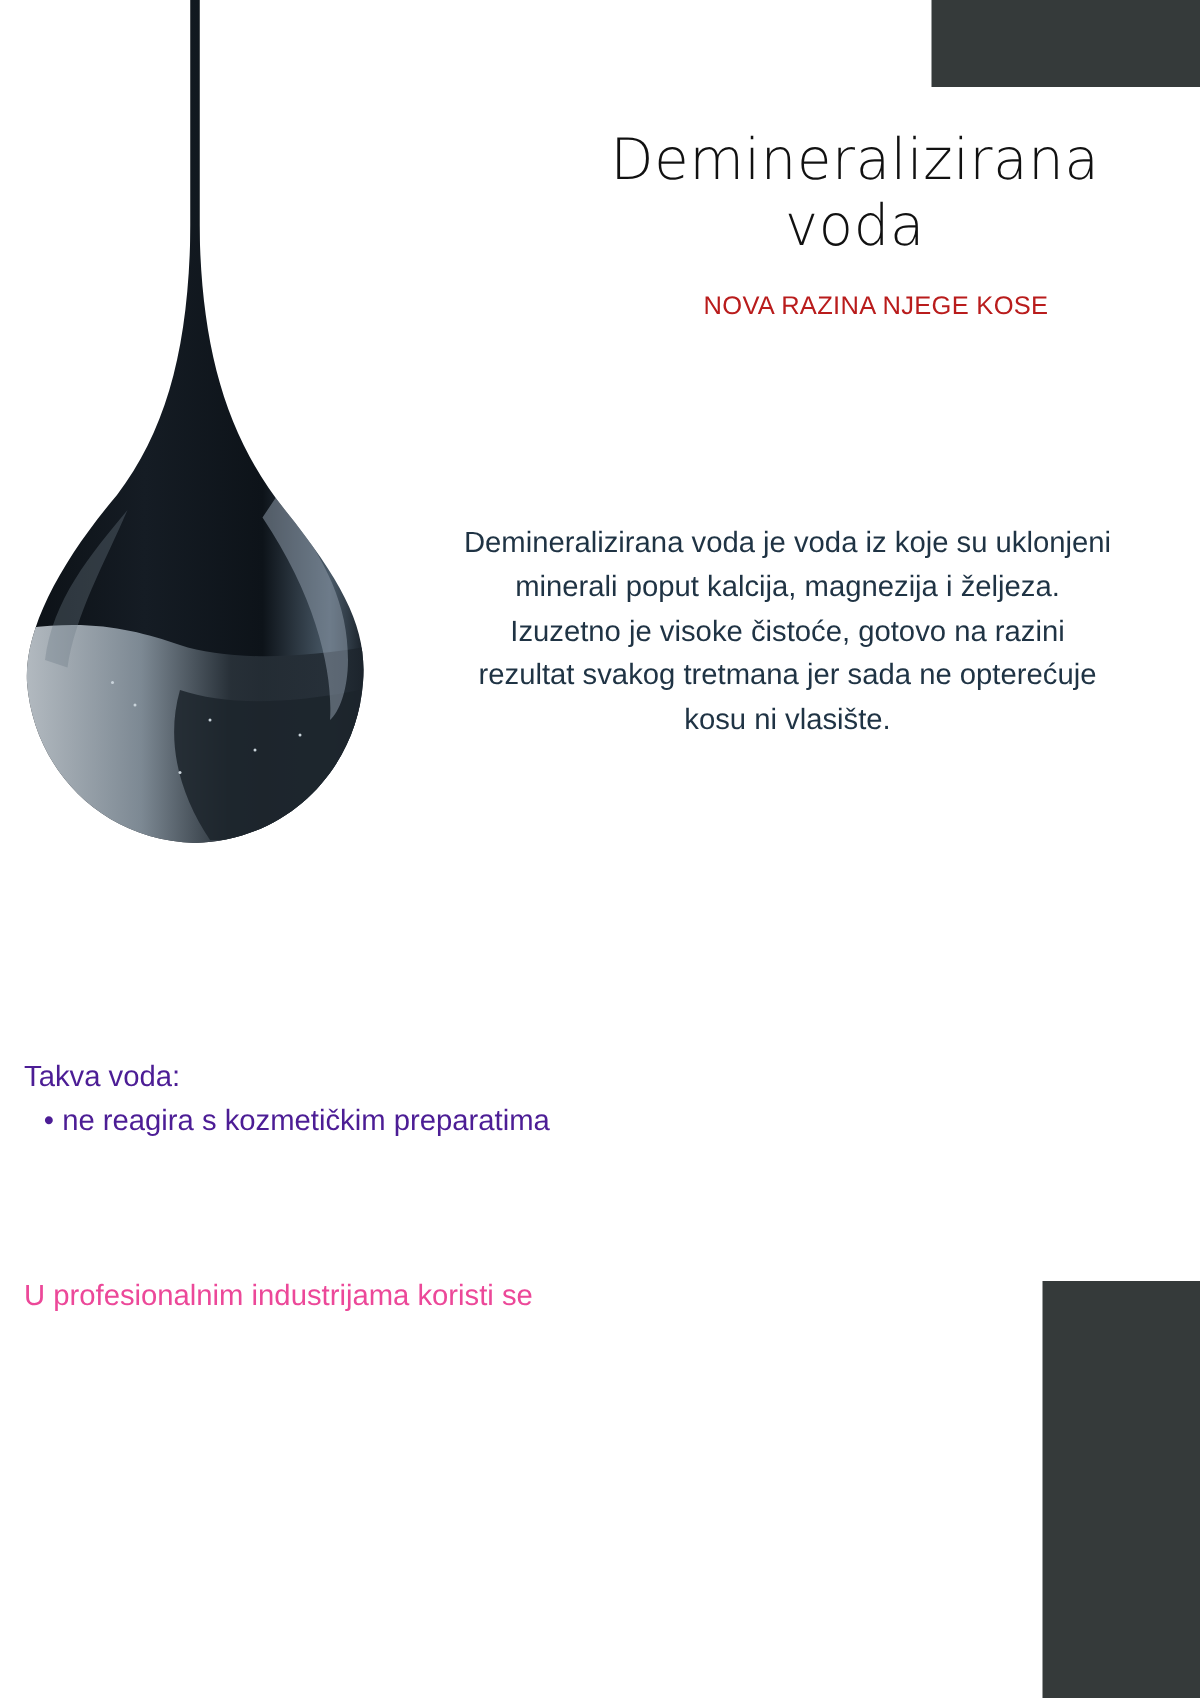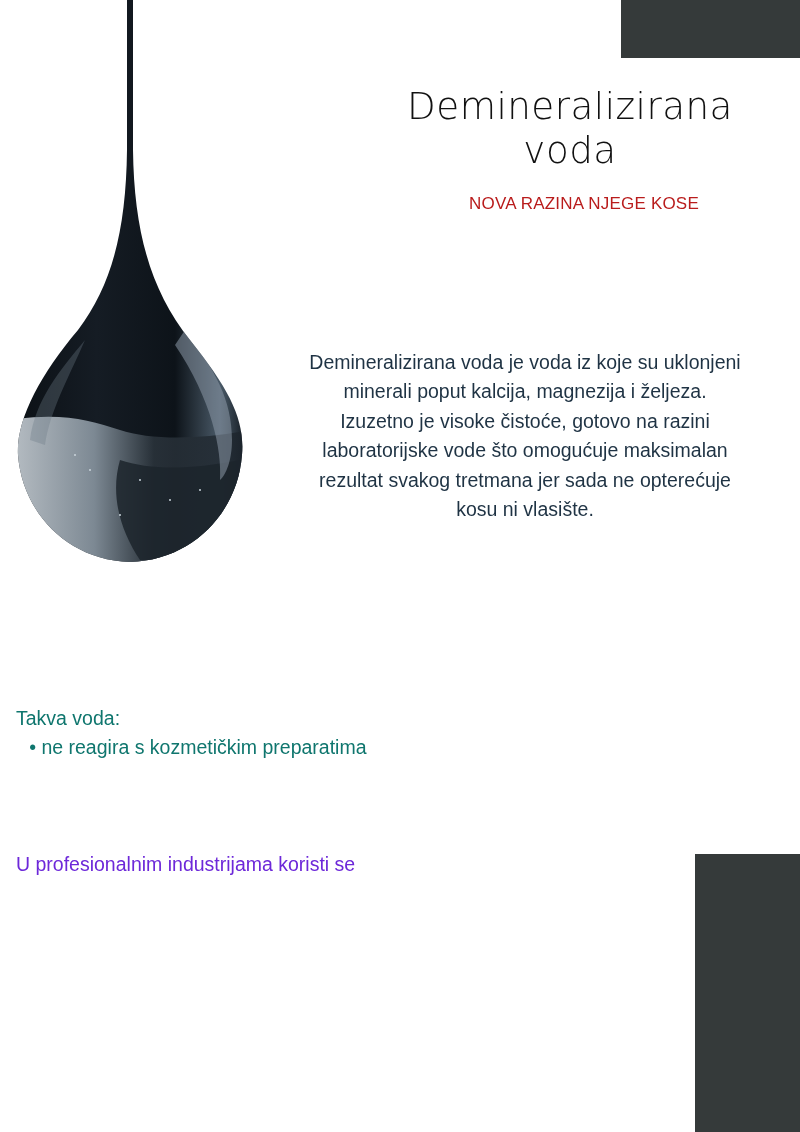--- a/index.html
+++ b/index.html
@@ -32,28 +32,28 @@
     }
     .intro {
       position: absolute; left: 270px; top: 348px; width: 510px;
       font-family: "Liberation Sans", sans-serif;
       font-size: 19.5px; line-height: 29.4px; color: #1f3344; text-align: center;
     }
     .intro span { display: block; white-space: nowrap; }
     .list-block {
       position: absolute; left: 16px; top: 704px; width: 620px;
       font-family: "Liberation Sans", sans-serif;
-      font-size: 19.5px; line-height: 29.4px; color: #0f766e;
+      font-size: 19.5px; line-height: 29.4px; color: #4c1d95;
     }
     .list-block .line { display: block; white-space: nowrap; }
     .bullet { display: inline-block; width: 20px; text-align: right; padding-right: 0px; }
     .closing {
       position: absolute; left: 16px; top: 850px; width: 620px;
       font-family: "Liberation Sans", sans-serif;
-      font-size: 19.5px; line-height: 29.4px; color: #6d28d9;
+      font-size: 19.5px; line-height: 29.4px; color: #ec4899;
     }
     .closing span { display: block; white-space: nowrap; }
   </style>
 </head>
 <body>
 
 <div class="block block-top"></div>
 <div class="block block-bottom"></div>
 
 <svg class="drop" viewBox="0 0 260 580" xmlns="http://www.w3.org/2000/svg">
@@ -100,21 +100,20 @@
   <div>Demineralizirana</div>
   <div>voda</div>
 </div>
 
 <div class="subtitle">NOVA RAZINA NJEGE KOSE</div>
 
 <div class="intro">
   <span>Demineralizirana voda je voda iz koje su uklonjeni</span>
   <span>minerali poput kalcija, magnezija i željeza.</span>
   <span>Izuzetno je visoke čistoće, gotovo na razini</span>
-  <span>laboratorijske vode što omogućuje maksimalan</span>
   <span>rezultat svakog tretmana jer sada ne opterećuje</span>
   <span>kosu ni vlasište.</span>
 </div>
 
 <div class="list-block">
   <span class="line">Takva voda:</span>
   <span class="line"><span class="bullet">•</span> <span>ne reagira s kozmetičkim preparatima</span></span>
 </div>
 
 <div class="closing">

